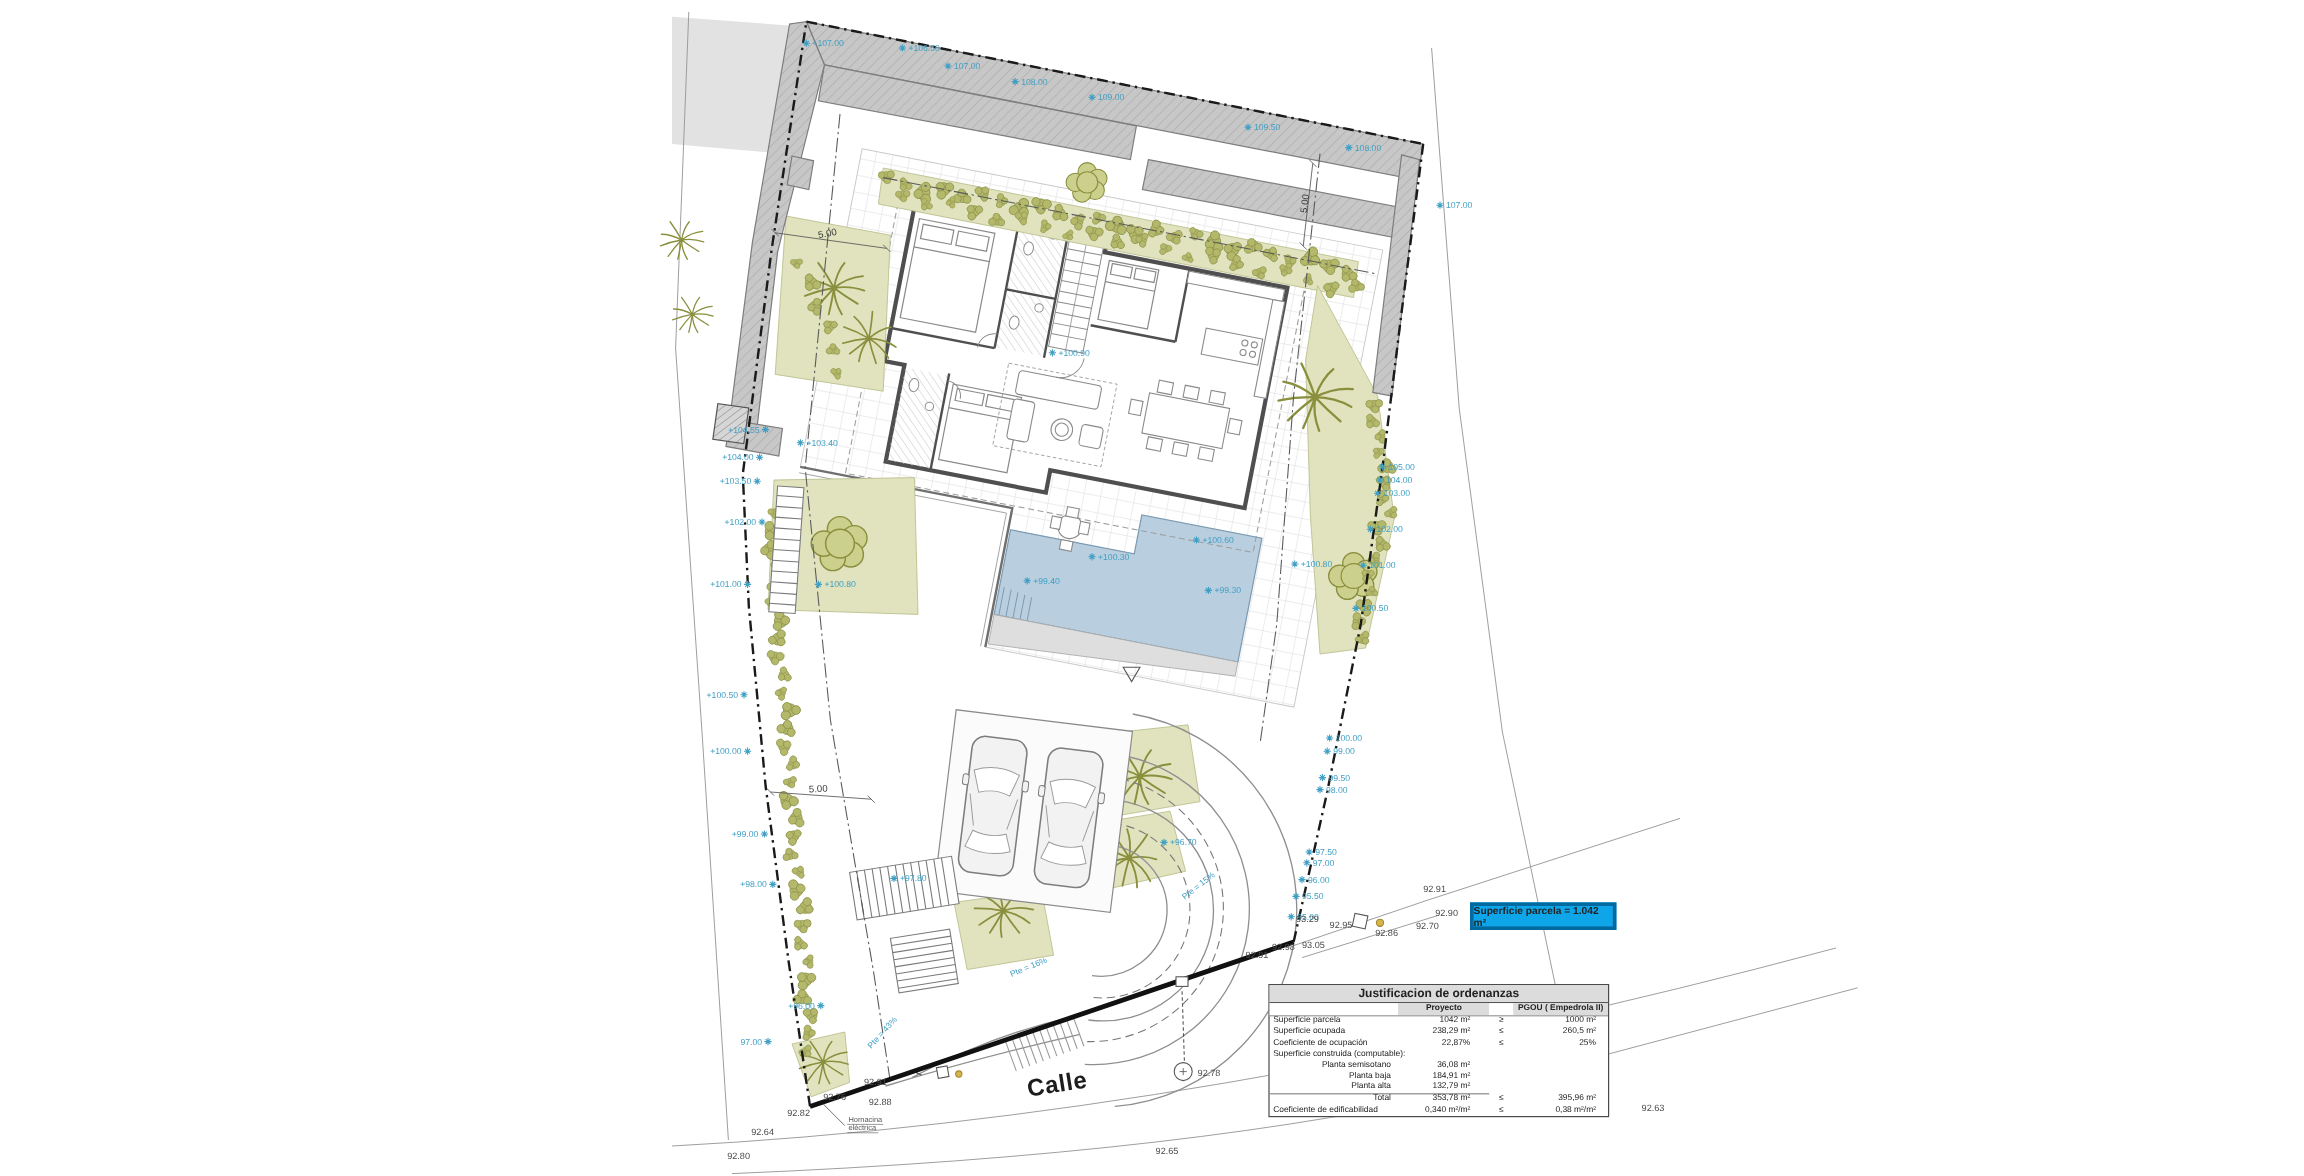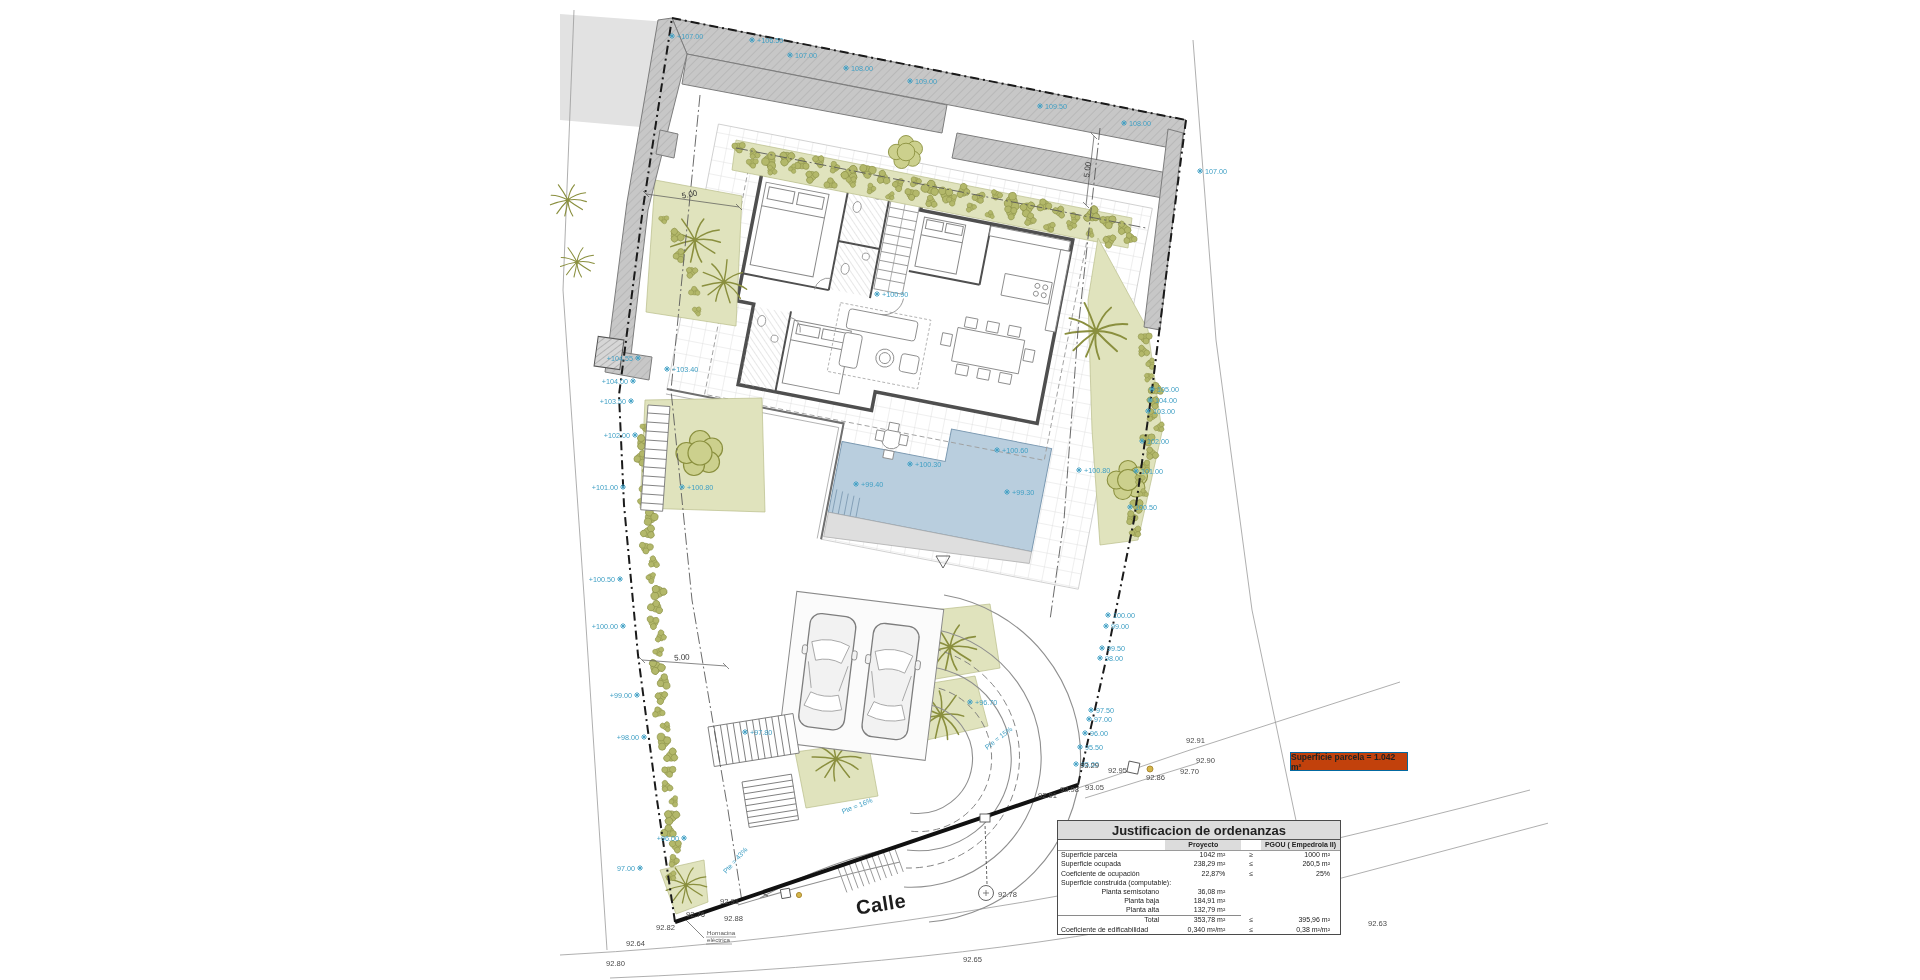--- a/index.html
+++ b/index.html
@@ -7,26 +7,26 @@
           font-family:"Liberation Sans",sans-serif;overflow:hidden;}
   svg text{font-family:"Liberation Sans",sans-serif;}
   .lbl-blue{fill:var(--label-blue,#3f9fc4);font-size:7.2px;}
   .lbl-dark{fill:#4a4a4a;font-size:7.6px;}
   .lbl-dim{fill:#3a3a3a;font-size:8px;}
   .lbl-slope{fill:var(--label-blue,#3f9fc4);font-size:7px;}
   .lbl-tiny{fill:#555;font-size:6.2px;}
 
   .street-label{position:absolute;left:856px;top:893px;font-size:20px;font-weight:bold;
     color:#1d1d1d;transform:rotate(-9deg);letter-spacing:.5px;}
-  .parcel-box{position:absolute;left:1290px;top:752px;width:116px;height:17px;
-    border:1px solid #0369a1;background:#c2410c;display:flex;align-items:center;justify-content:center;
+  .parcel-box{position:absolute;left:1225px;top:752px;width:116px;height:17px;
+    border:3px solid #0369a1;background:#0ea5e9;display:flex;align-items:center;justify-content:center;
     font-size:8.5px;font-weight:bold;color:#222;}
   .ord-table{position:absolute;left:1057px;top:820px;width:282px;background:#fff;
     border:1.4px solid #4a4a4a;color:#222;}
-  .ord-title{font-size:13px;font-weight:bold;text-align:center;background:var(--thbg,#dcdcdc);
+  .ord-title{font-size:10px;font-weight:bold;text-align:center;background:var(--thbg,#dcdcdc);
     border-bottom:1px solid #555;padding:1.5px 0 1px;}
   .ord-table table{width:100%;border-collapse:collapse;font-size:7px;}
   .ord-table td{padding:0.4px 2px;line-height:1.2;}
   .ord-table td.c-l{width:38%;text-align:left;padding-left:3px;}
   .ord-table td.c-p{width:27%;text-align:right;padding-right:16px;}
   .ord-table td.c-c{width:7%;text-align:center;}
   .ord-table td.c-g{width:28%;text-align:right;padding-right:10px;}
   .ord-table tr.hdr td{font-weight:bold;text-align:center;background:var(--thbg,#dcdcdc);
     border-bottom:1px solid #9a9a9a;padding:1px 0;}
   .ord-table tr.indent td.c-l{text-align:right;padding-right:6px;}

